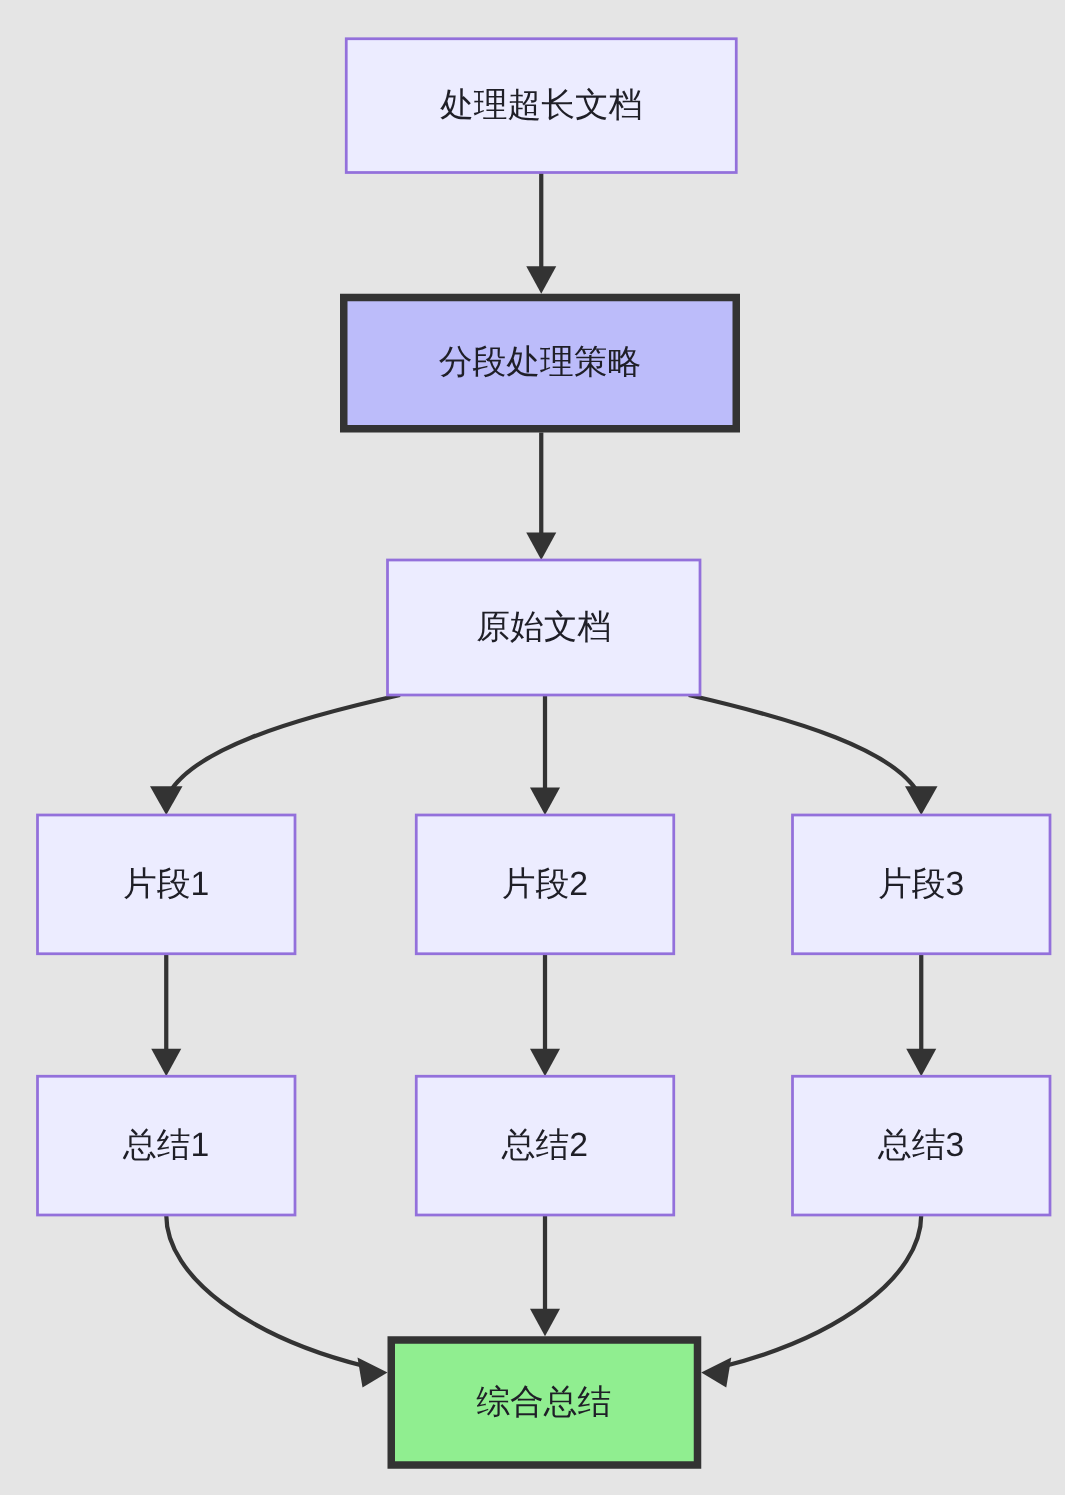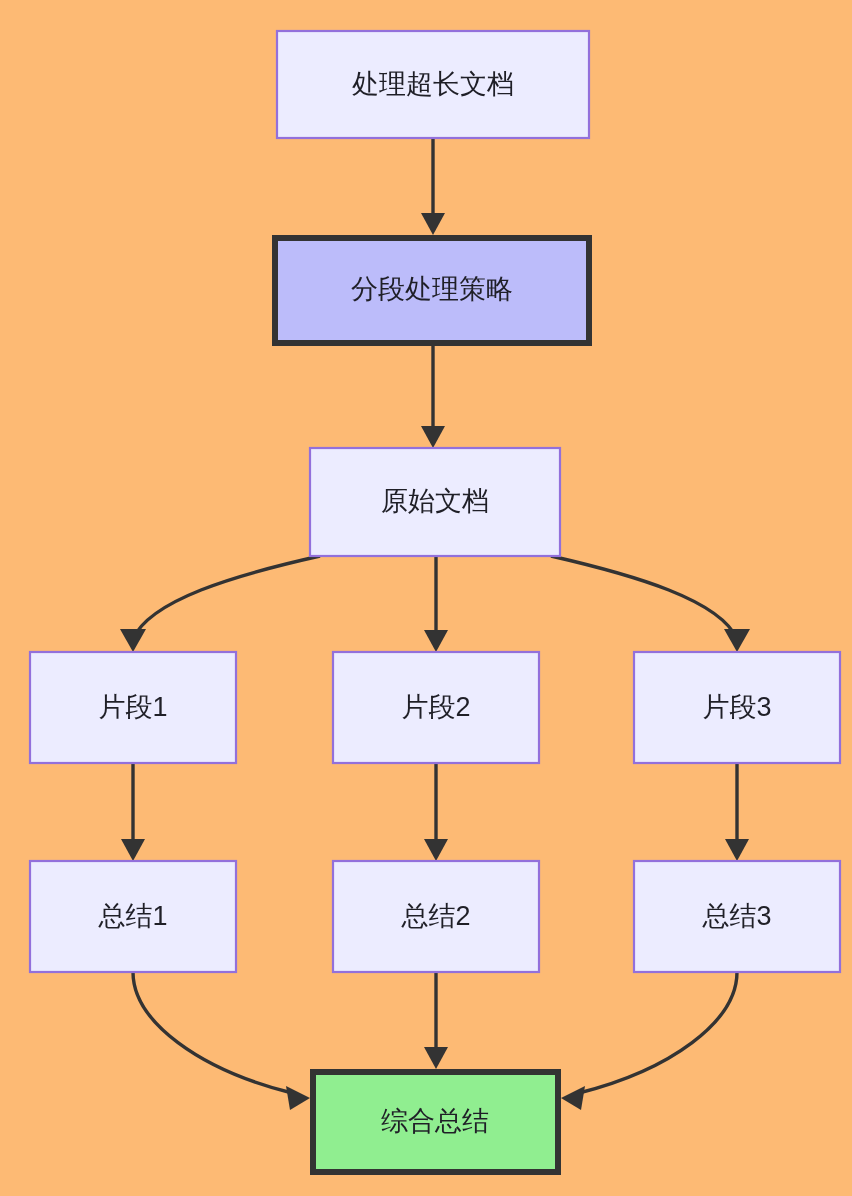--- a/index.html
+++ b/index.html
@@ -10,21 +10,21 @@
   body {
     width: 852px;
     height: 1196px;
     font-family: "Liberation Sans", "DejaVu Sans", sans-serif;
     overflow: hidden;
   }
   #flowchart-root {
     position: relative;
     width: 852px;
     height: 1196px;
-    background: #fdba74;
+    background: #e5e5e5;
   }
   svg.diagram {
     position: absolute;
     top: 0;
     left: 0;
     width: 852px;
     height: 1196px;
     display: block;
   }
   .node-rect {

